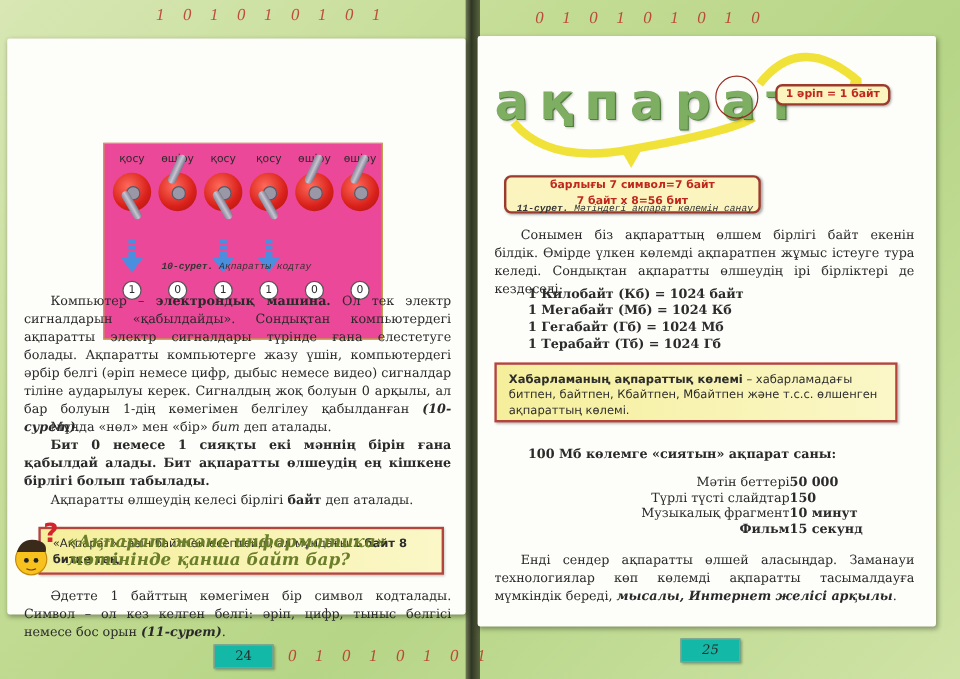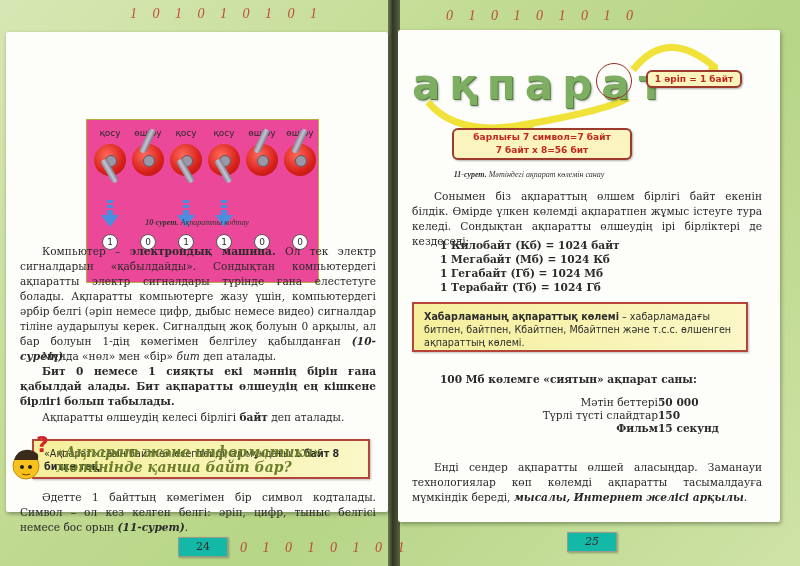--- a/index.html
+++ b/index.html
@@ -49,21 +49,21 @@
   .lever.off { top: 0px; transform: rotate(25deg); }
   .arrow {
     position: absolute; top: 72px; left: 9px; width: 20px; height: 28px;
   }
   .bit {
     position: absolute; top: 106px; left: 11px; width: 16px; height: 16px; border-radius: 50%;
     background: #fff; border: 1px solid #555; font-family: "DejaVu Sans", sans-serif;
     font-size: 9px; line-height: 14px; text-align: center;
   }
   .caption {
-    position: absolute; font-family: Liberation Serif, serif; font-size: 8px; font-style: italic; color: #333;
+    position: absolute; font-family: Liberation Mono, monospace; font-size: 8px; font-style: italic; color: #333;
     width: 100%; text-align: center;
   }
   .caption b { font-weight: bold; }
 
   .para { position: absolute; font-size: 10.6px; line-height: 15px; text-align: justify; color: #2a2a2a; }
   .indent { text-indent: 22px; }
   .bold { font-weight: bold; }
   .ital { font-style: italic; }
 
   .callout {
@@ -216,21 +216,21 @@
     <polygon points="100,96 116,96 108,110" fill="#f1e23a"></polygon>
   </svg>
 
   <div class="bigword">
     <span>ақпара</span><span>т</span>
   </div>
   <div class="circle-t"></div>
 
   <div class="redbox" style="left:248px;top:40px;width:96px;height:18px;line-height:14px;">1 әріп = 1 байт</div>
 
-  <div class="redbox" style="left:22px;top:98px;width:180px;height:32px;line-height:13px;padding-top:1px;margin-left:32px;">
+  <div class="redbox" style="left:22px;top:116px;width:214px;height:32px;line-height:13px;padding-top:1px;">
     <div>барлығы 7 символ=7 байт</div>
     <div>7 байт х 8=56 бит</div>
   </div>
 
   <div class="caption" style="top:140px;left:-60px;">
     <b>11-сурет.</b><span> Мәтіндегі ақпарат көлемін санау</span>
   </div>
 
   <div class="para indent" style="left:14px;top:159px;width:350px;">Сонымен біз ақпараттың өлшем бірлігі байт екенін білдік. Өмірде үлкен көлемді ақпаратпен жұмыс істеуге тура келеді. Сондықтан ақпаратты өлшеудің ірі бірліктері де кездеседі:</div>
 
@@ -250,20 +250,24 @@
   <div class="vol-table" style="top:366px;">
     <div class="vol-row">
         <span>Мәтін беттері</span>
         <span class="v">50 000</span>
       </div>
     <div class="vol-row">
         <span>Түрлі түсті слайдтар</span>
         <span class="v">150</span>
       </div>
     <div class="vol-row">
+        <span>Музыкалық фрагмент</span>
+        <span class="v">10 минут</span>
+      </div>
+    <div class="vol-row">
         <span class="bold">Фильм</span>
         <span class="v">15 секунд</span>
       </div>
   </div>
 
   <div class="para indent" style="left:14px;top:430px;width:350px;">
     <span>Енді сендер ақпаратты өлшей аласыңдар. Заманауи технологиялар көп көлемді ақпаратты тасымалдауға мүмкіндік береді, </span><span class="ital bold">мысалы, Интернет желісі арқылы</span><span>.</span>
   </div>
 </div>
 

